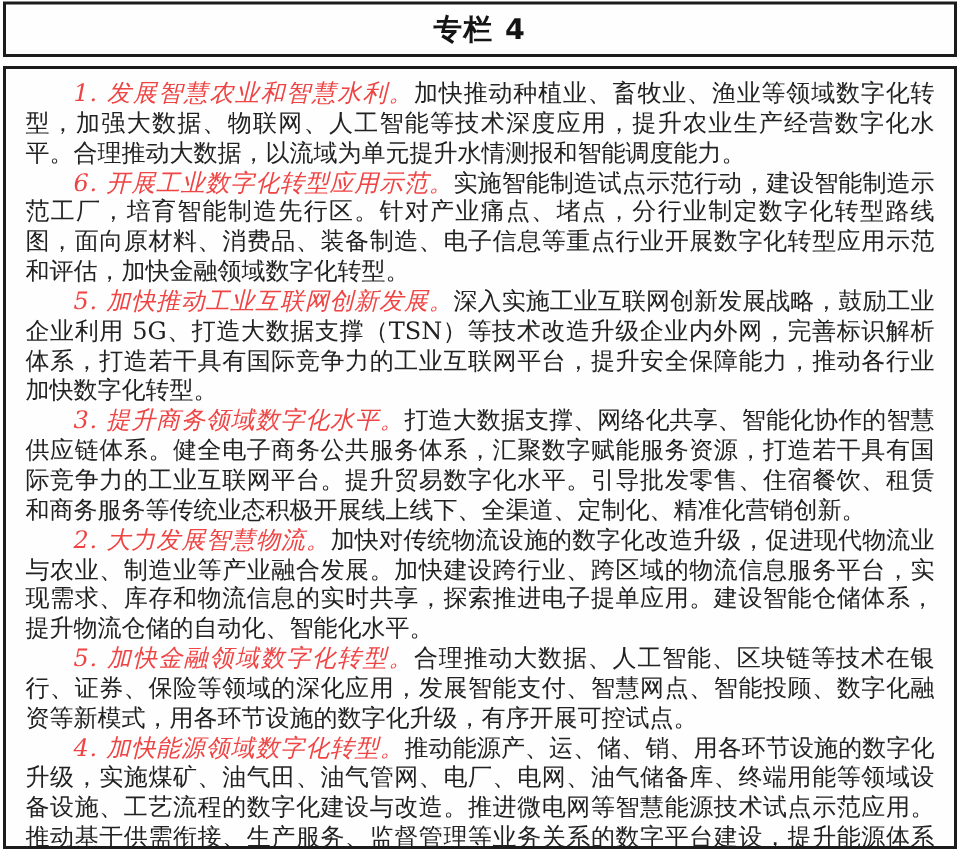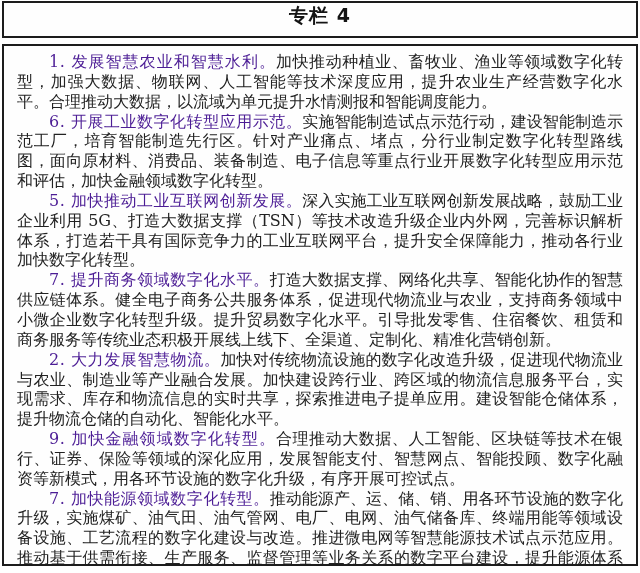--- a/index.html
+++ b/index.html
@@ -15,21 +15,21 @@
     color: #1f1f1f;
     overflow: hidden;
   }
   .title-box {
     box-sizing: border-box;
     margin: 1px 2px 0 2px;
     height: 37px;
     border: 2px solid #1c1c1c;
     background: #fefefe;
     display: flex;
-    align-items: flex-start;
+    align-items: center;
     justify-content: center;
     gap: 14px;
     font-family: "DejaVu Sans", "Liberation Sans", sans-serif;
     font-weight: bold;
     font-size: 19px;
     letter-spacing: 1px;
     color: #141414;
   }
   .content-box {
     box-sizing: border-box;
@@ -44,32 +44,33 @@
     margin: 0;
     padding: 0;
     font-size: 16px;
     line-height: 19.85px;
     text-align: justify;
     text-justify: inter-ideograph;
     text-indent: 2em;
     color: #222222;
   }
   p.para .lead {
+    font-style: italic; 
     letter-spacing: 0.5px;
-    color: #4c1d95;
+    color: #ef4444;
   }
 </style>
 </head>
 <body>
 
 <div class="title-box">
   <span>专栏 4</span>
 </div>
 
 <div class="content-box">
   <p class="para"><span class="lead">1. 发展智慧农业和智慧水利。</span><span>加快推动种植业、畜牧业、渔业等领域数字化转型，加强大数据、物联网、人工智能等技术深度应用，提升农业生产经营数字化水平。合理推动大数据，以流域为单元提升水情测报和智能调度能力。</span></p>
   <p class="para"><span class="lead">6. 开展工业数字化转型应用示范。</span><span>实施智能制造试点示范行动，建设智能制造示范工厂，培育智能制造先行区。针对产业痛点、堵点，分行业制定数字化转型路线图，面向原材料、消费品、装备制造、电子信息等重点行业开展数字化转型应用示范和评估，加快金融领域数字化转型。</span></p>
   <p class="para"><span class="lead">5. 加快推动工业互联网创新发展。</span><span>深入实施工业互联网创新发展战略，鼓励工业企业利用 5G、打造大数据支撑（TSN）等技术改造升级企业内外网，完善标识解析体系，打造若干具有国际竞争力的工业互联网平台，提升安全保障能力，推动各行业加快数字化转型。</span></p>
-  <p class="para"><span class="lead">7. 提升商务领域数字化水平。</span><span>打造大数据支撑、网络化共享、智能化协作的智慧供应链体系。健全电子商务公共服务体系，促进现代物流业与农业，支持商务领域中小微企业数字化转型升级。提升贸易数字化水平。引导批发零售、住宿餐饮、租赁和商务服务等传统业态积极开展线上线下、全渠道、定制化、精准化营销创新。</span></p>
+  <p class="para"><span class="lead">3. 提升商务领域数字化水平。</span><span>打造大数据支撑、网络化共享、智能化协作的智慧供应链体系。健全电子商务公共服务体系，汇聚数字赋能服务资源，打造若干具有国际竞争力的工业互联网平台。提升贸易数字化水平。引导批发零售、住宿餐饮、租赁和商务服务等传统业态积极开展线上线下、全渠道、定制化、精准化营销创新。</span></p>
   <p class="para"><span class="lead">2. 大力发展智慧物流。</span><span>加快对传统物流设施的数字化改造升级，促进现代物流业与农业、制造业等产业融合发展。加快建设跨行业、跨区域的物流信息服务平台，实现需求、库存和物流信息的实时共享，探索推进电子提单应用。建设智能仓储体系，提升物流仓储的自动化、智能化水平。</span></p>
-  <p class="para"><span class="lead">9. 加快金融领域数字化转型。</span><span>合理推动大数据、人工智能、区块链等技术在银行、证券、保险等领域的深化应用，发展智能支付、智慧网点、智能投顾、数字化融资等新模式，用各环节设施的数字化升级，有序开展可控试点。</span></p>
-  <p class="para"><span class="lead">7. 加快能源领域数字化转型。</span><span>推动能源产、运、储、销、用各环节设施的数字化升级，实施煤矿、油气田、油气管网、电厂、电网、油气储备库、终端用能等领域设备设施、工艺流程的数字化建设与改造。推进微电网等智慧能源技术试点示范应用。推动基于供需衔接、生产服务、监督管理等业务关系的数字平台建设，提升能源体系智能化水平。</span></p>
+  <p class="para"><span class="lead">5. 加快金融领域数字化转型。</span><span>合理推动大数据、人工智能、区块链等技术在银行、证券、保险等领域的深化应用，发展智能支付、智慧网点、智能投顾、数字化融资等新模式，用各环节设施的数字化升级，有序开展可控试点。</span></p>
+  <p class="para"><span class="lead">4. 加快能源领域数字化转型。</span><span>推动能源产、运、储、销、用各环节设施的数字化升级，实施煤矿、油气田、油气管网、电厂、电网、油气储备库、终端用能等领域设备设施、工艺流程的数字化建设与改造。推进微电网等智慧能源技术试点示范应用。推动基于供需衔接、生产服务、监督管理等业务关系的数字平台建设，提升能源体系智能化水平。</span></p>
 </div>
 
 </body></html>

